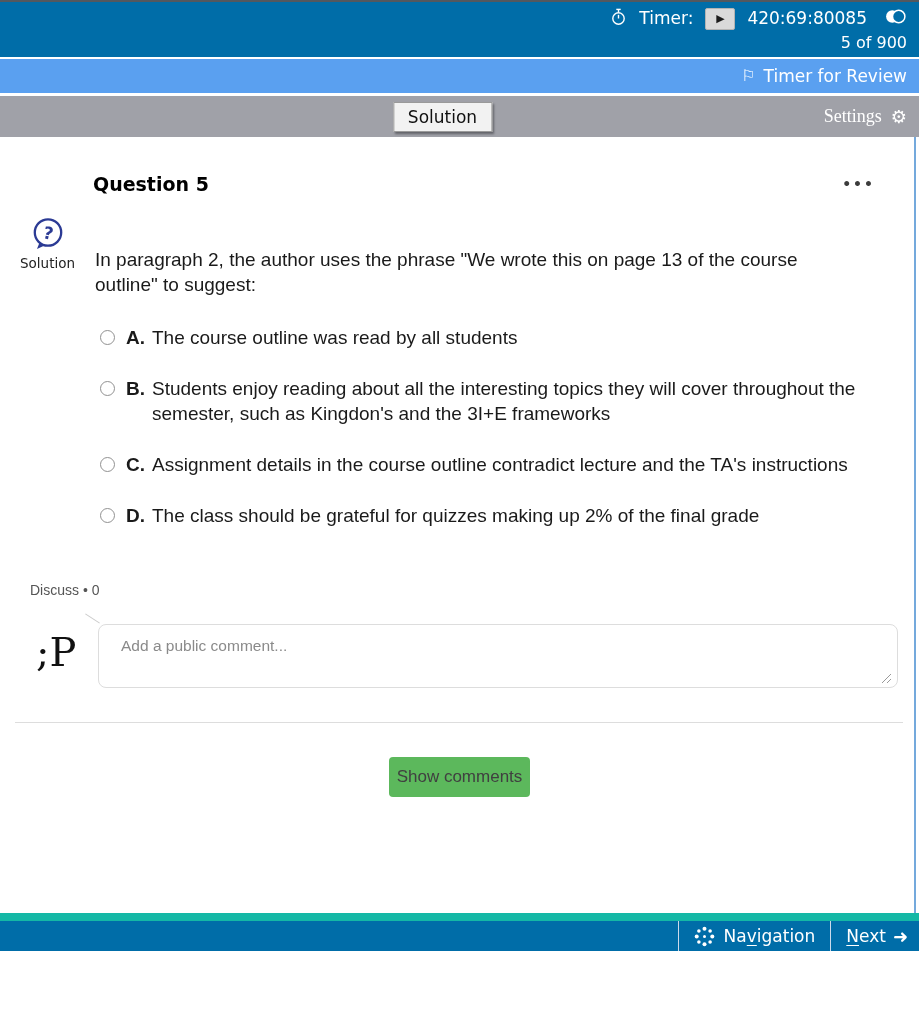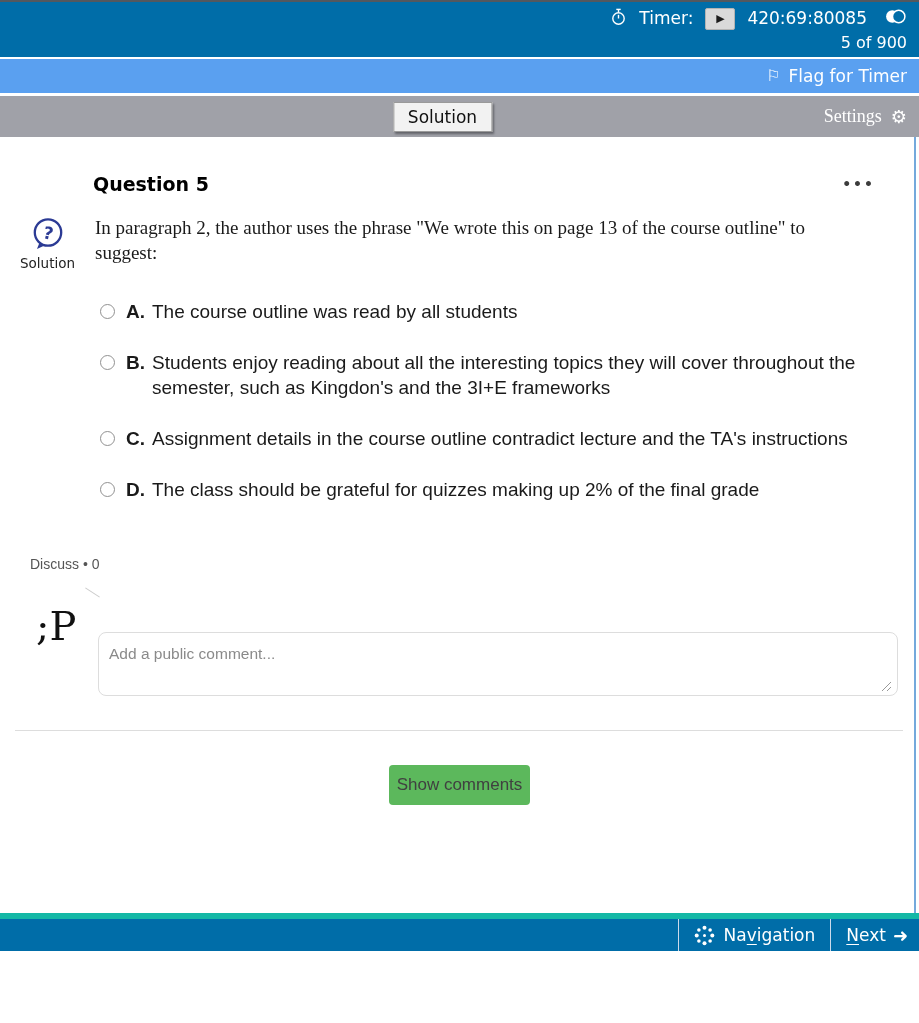--- a/index.html
+++ b/index.html
@@ -30,47 +30,47 @@
 
   
   .content{position:relative;height:776px;background:#fff;}
   .rightline{position:absolute;right:3px;top:0;bottom:0;width:2px;background:#74A9DC;}
   .qheader{display:flex;justify-content:space-between;align-items:center;padding:36px 44px 0 93px;}
   .qtitle{font-size:19px;font-weight:bold;color:#000;}
   .dots{color:#3c3c3c;font-size:14px;letter-spacing:2px;cursor:pointer;font-weight:bold;}
   .qrow{display:flex;margin-top:20px;}
   .solcol{width:95px;flex:none;display:flex;flex-direction:column;align-items:center;padding-top:0;}
   .solcap{font-size:13.5px;color:#222;margin-top:2px;}
-  .stem{flex:1;padding-right:75px;font-family:Liberation Serif, serif;font-size:19px;
-        line-height:25px;color:#1a1a1a;}
+  .stem{flex:1;padding-right:75px;font-family:Liberation Sans, sans-serif;font-size:19px;
+        line-height:25px;color:#1a1a1a;margin-top:32px;}
   .options{margin:28px 58px 0 100px;font-family:"Liberation Sans",sans-serif;font-size:19px;
            line-height:25px;color:#1a1a1a;}
   .option{display:flex;margin-bottom:26px;}
   .radio{width:13px;height:13px;border:1px solid #919191;border-radius:50%;margin:5px 11px 0 0;
          flex:none;background:#fff;cursor:pointer;}
   .letter{font-weight:bold;margin-right:7px;white-space:nowrap;}
   .discuss{margin:54px 0 0 30px;font-size:14px;color:#555;font-family:"Liberation Sans",sans-serif;}
   .commentrow{display:flex;align-items:flex-start;margin:26px 21px 0 36px;}
   .avatar{font-family:"DejaVu Serif","Liberation Serif",serif;font-size:40px;color:#111;
           line-height:1;width:62px;flex:none;margin-top:8px;}
   .commentbox{position:relative;flex:1;}
   .commentbox textarea{width:100%;box-sizing:border-box;height:64px;border:1px solid #ddd;
-          border-radius:8px;padding:12px 10px;font-size:15.5px;color:#333;resize:none;outline:none;
-          font-family:"Liberation Sans",sans-serif;background:#fff;margin-top:34px;}
+          border-radius:8px;padding:12px 22px;font-size:15.5px;color:#333;resize:none;outline:none;
+          font-family:"Liberation Sans",sans-serif;background:#fff;}
   .commentbox textarea::placeholder{color:#8a8a8a;}
   .tail{position:absolute;left:-14px;top:-6px;width:17px;border-top:1px solid #ccc;
         transform:rotate(33deg);}
   .handle{position:absolute;right:6px;bottom:8px;}
   .divider{border-top:1px solid #ddd;margin:30px 16px 0 15px;}
   .showcomments{display:block;margin:34px auto 0;background:#5CB85C;color:#404040;border:none;
           border-radius:4px;padding:10px 8px;font-size:17px;cursor:pointer;
           font-family:"Liberation Sans",sans-serif;}
 
   
-  .bottombar{height:38px;box-sizing:border-box;background:#006DA8;border-top:6px solid #14b8a6;
+  .bottombar{height:38px;box-sizing:border-box;background:#006DA8;border-top:8px solid #14b8a6;
              display:flex;align-items:center;justify-content:flex-end;color:#fff;font-size:17px;}
   .vsep{width:1px;align-self:stretch;background:#CBDAEB;}
   .navbtn{display:flex;align-items:center;gap:9px;padding:0 15px;cursor:pointer;height:100%;}
   .nextbtn{display:flex;align-items:center;gap:7px;padding:0 11px 0 15px;cursor:pointer;height:100%;}
   .key{text-decoration:underline;text-underline-offset:3px;}
   .nextarrow{font-weight:bold;font-size:18px;}
 </style>
 </head>
 <body>
 
@@ -98,21 +98,21 @@
         <circle cx="14.7" cy="8.5" r="6.2" fill="#006DA8" stroke="#fff" stroke-width="1.5"></circle>
       </svg>
     </div>
     <div class="topbar-row2">5 of 900</div>
   </div>
 
   <div class="whitegap2"></div>
 
   <div class="flagbar">
     <span class="flagicon">⚐</span>
-    <span style="cursor:pointer;">Flag for Timer</span>
+    <span style="cursor:pointer;">Timer for Review</span>
   </div>
 
   <div class="whitegap3"></div>
 
   <div class="toolbar">
     <button class="solution-btn">Solution</button>
     <div class="settings">
       <span>Settings</span>
       <span class="gear">⚙</span>
     </div>

